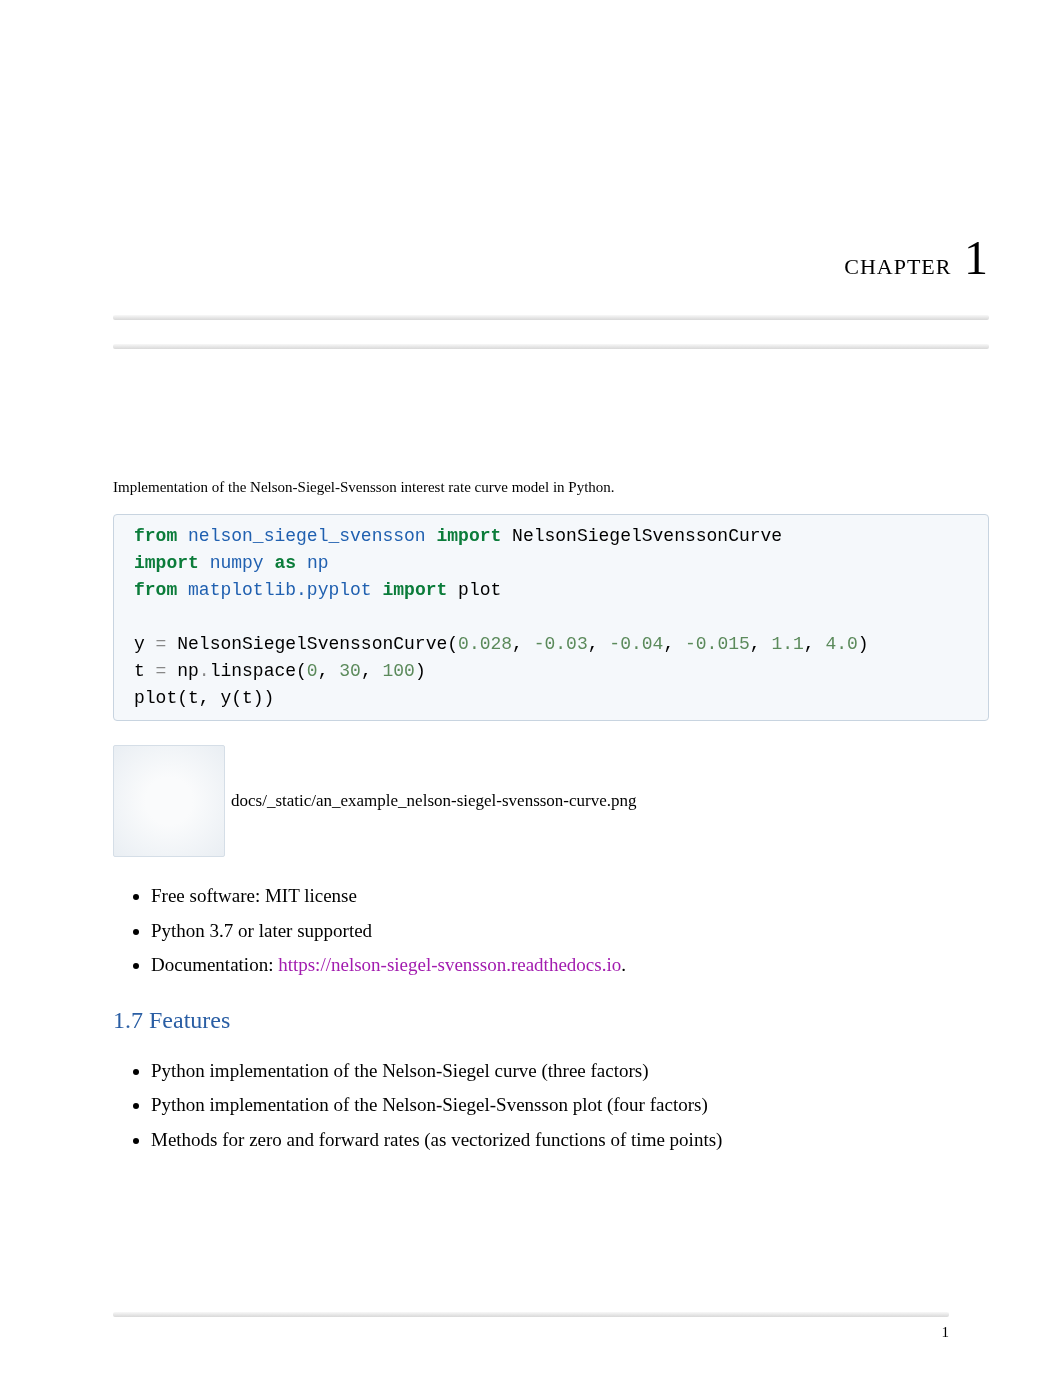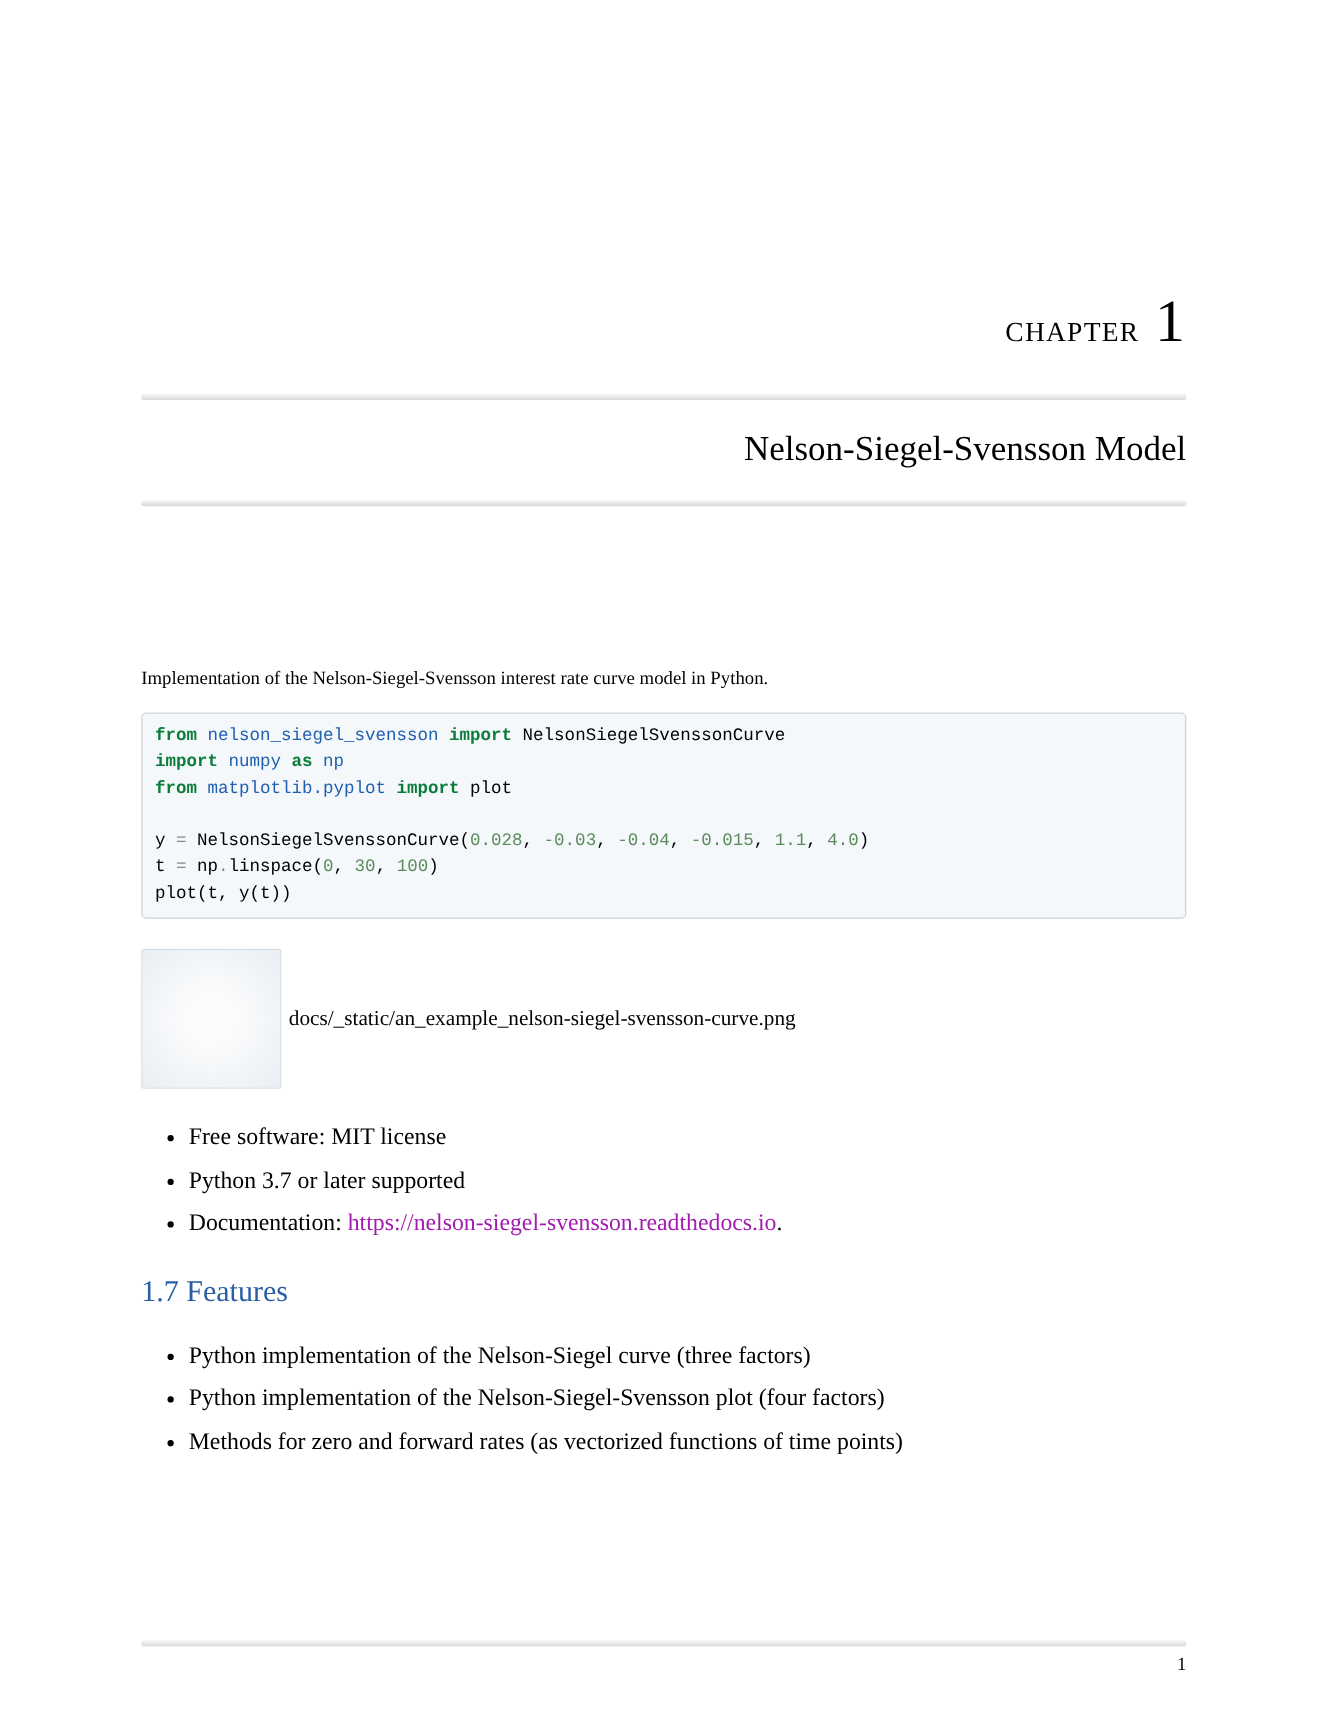--- a/index.html
+++ b/index.html
@@ -5,21 +5,21 @@
 * { margin: 0; padding: 0; box-sizing: border-box; }
 body {
   font-family: Georgia, 'Times New Roman', serif;
   color: #000;
   background: #fff;
   width: 1062px;
   height: 1377px;
   position: relative;
   padding-top: 230px;
 }
-.content { margin-left: 113px; margin-right: 113px; }
+.content { margin-left: 113px; margin-right: 73px; }
 .chapter-label {
   text-align: right;
   font-size: 22px;
   letter-spacing: 1px;
   margin-bottom: 30px;
 }
 .chapter-label .num { font-size: 48px; font-weight: normal; margin-left: 6px; }
 .hr-line {
   height: 5px;
   background: linear-gradient(to bottom, #f8f8f8 0%, #e8e8e8 50%, #d8d8d8 100%);
@@ -31,23 +31,23 @@
   text-align: right;
   font-size: 28px;
   font-weight: normal;
   margin-bottom: 0;
 }
 .intro { font-size: 15px; margin-top: 130px; margin-bottom: 18px; }
 .code-block {
   background: #f5f8fb;
   border: 1px solid #c8d4e0;
   border-radius: 4px;
-  padding: 8px 10px;
+  padding: 8px 20px;
   font-family: 'Courier New', monospace;
-  font-size: 14px;
+  font-size: 18px;
   line-height: 1.5;
   margin-bottom: 24px;
   white-space: pre;
 }
 .kw { color: #0b7c3a; font-weight: bold; }
 .mod { color: #2060b0; }
 .num-lit { color: #5b8a5b; }
 .neg { color: #5b8a5b; }
 .punct { color: #888; }
 .img-path-row { display: flex; align-items: center; margin-bottom: 26px; }
@@ -76,21 +76,20 @@
 <body>
 
 <div class="content">
 
   <div class="chapter-label">
     <span>CHAPTER</span>
     <span class="num">1</span>
   </div>
 
   <div class="hr-line"></div>
-  <div class="chapter-title">Nelson-Siegel-Svensson Model</div>
   <div class="hr-line bottom"></div>
 
   <p class="intro">Implementation of the Nelson-Siegel-Svensson interest rate curve model in Python.</p>
 
   <div class="code-block"><span class="kw">from</span> <span class="mod">nelson_siegel_svensson</span> <span class="kw">import</span> <span>NelsonSiegelSvenssonCurve</span>
 <span class="kw">import</span> <span class="mod">numpy</span> <span class="kw">as</span> <span class="mod">np</span>
 <span class="kw">from</span> <span class="mod">matplotlib.pyplot</span> <span class="kw">import</span> <span>plot</span>
 
 <span>y </span><span class="punct">=</span><span> NelsonSiegelSvenssonCurve(</span><span class="num-lit">0.028</span>, <span class="neg">-</span><span class="num-lit">0.03</span>, <span class="neg">-</span><span class="num-lit">0.04</span>, <span class="neg">-</span><span class="num-lit">0.015</span>, <span class="num-lit">1.1</span>, <span class="num-lit">4.0</span>)
 <span>t </span><span class="punct">=</span><span> np</span><span class="punct">.</span><span>linspace(</span><span class="num-lit">0</span>, <span class="num-lit">30</span>, <span class="num-lit">100</span>)

